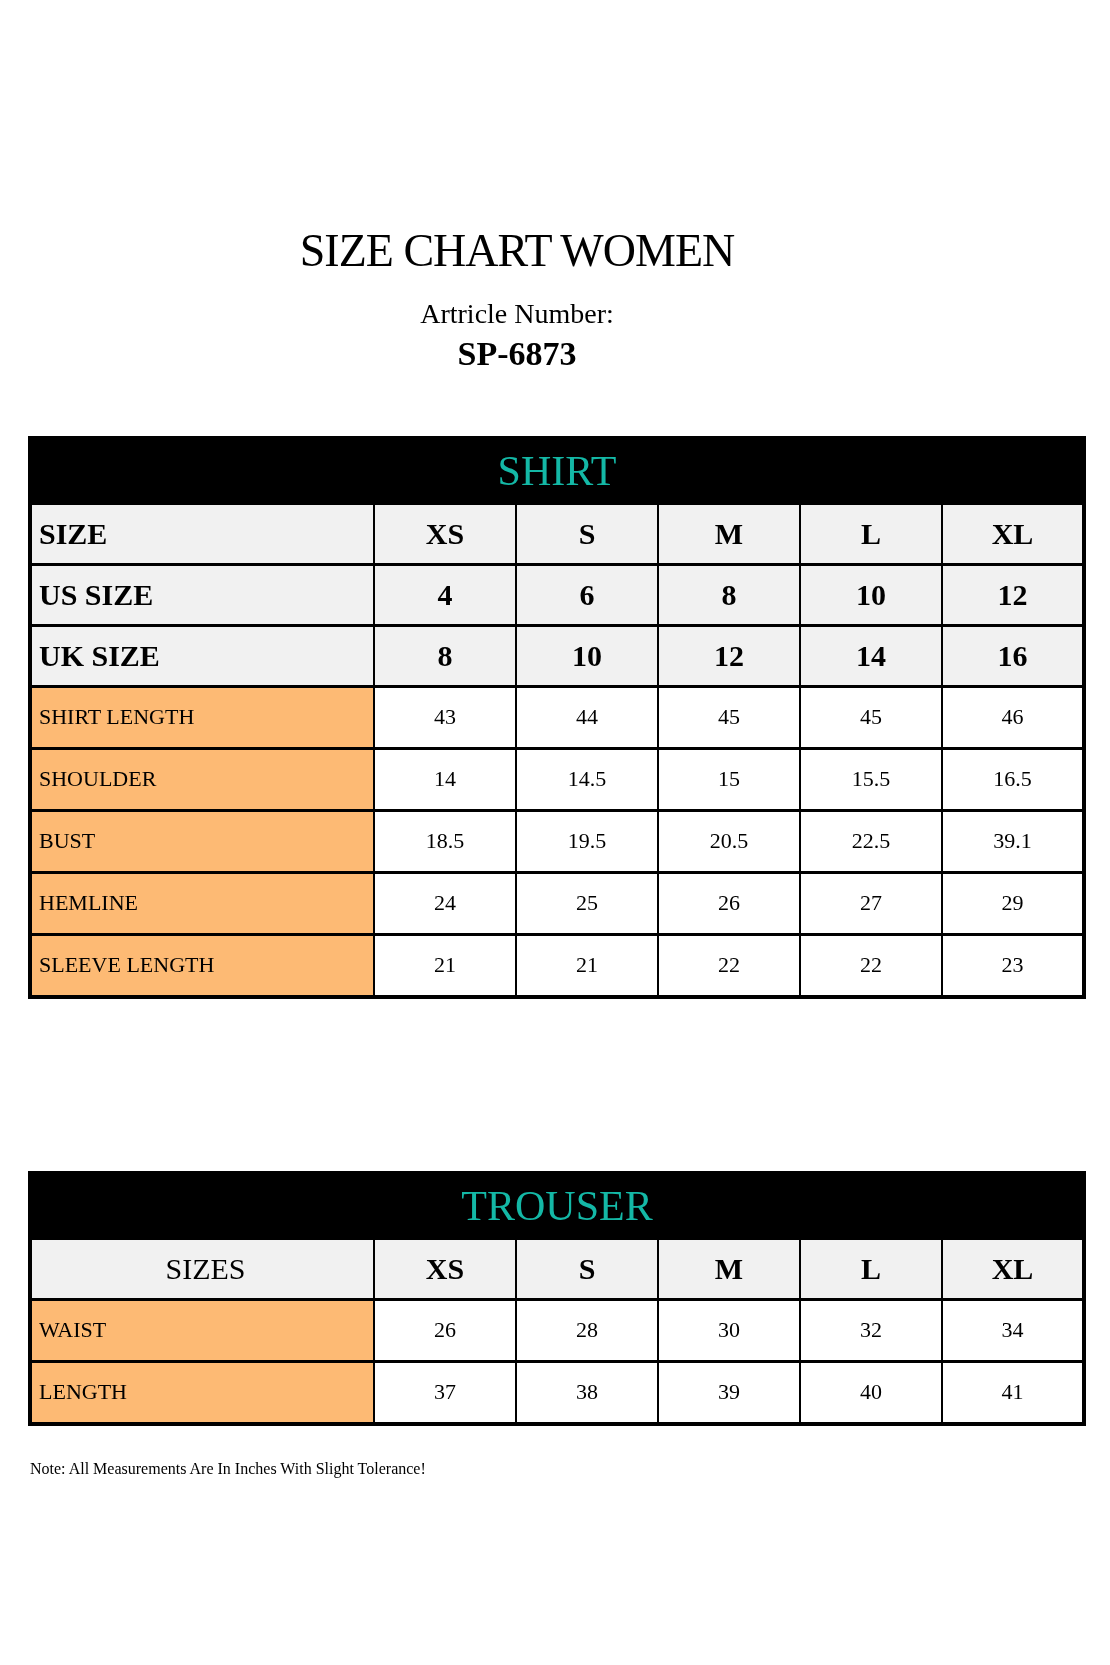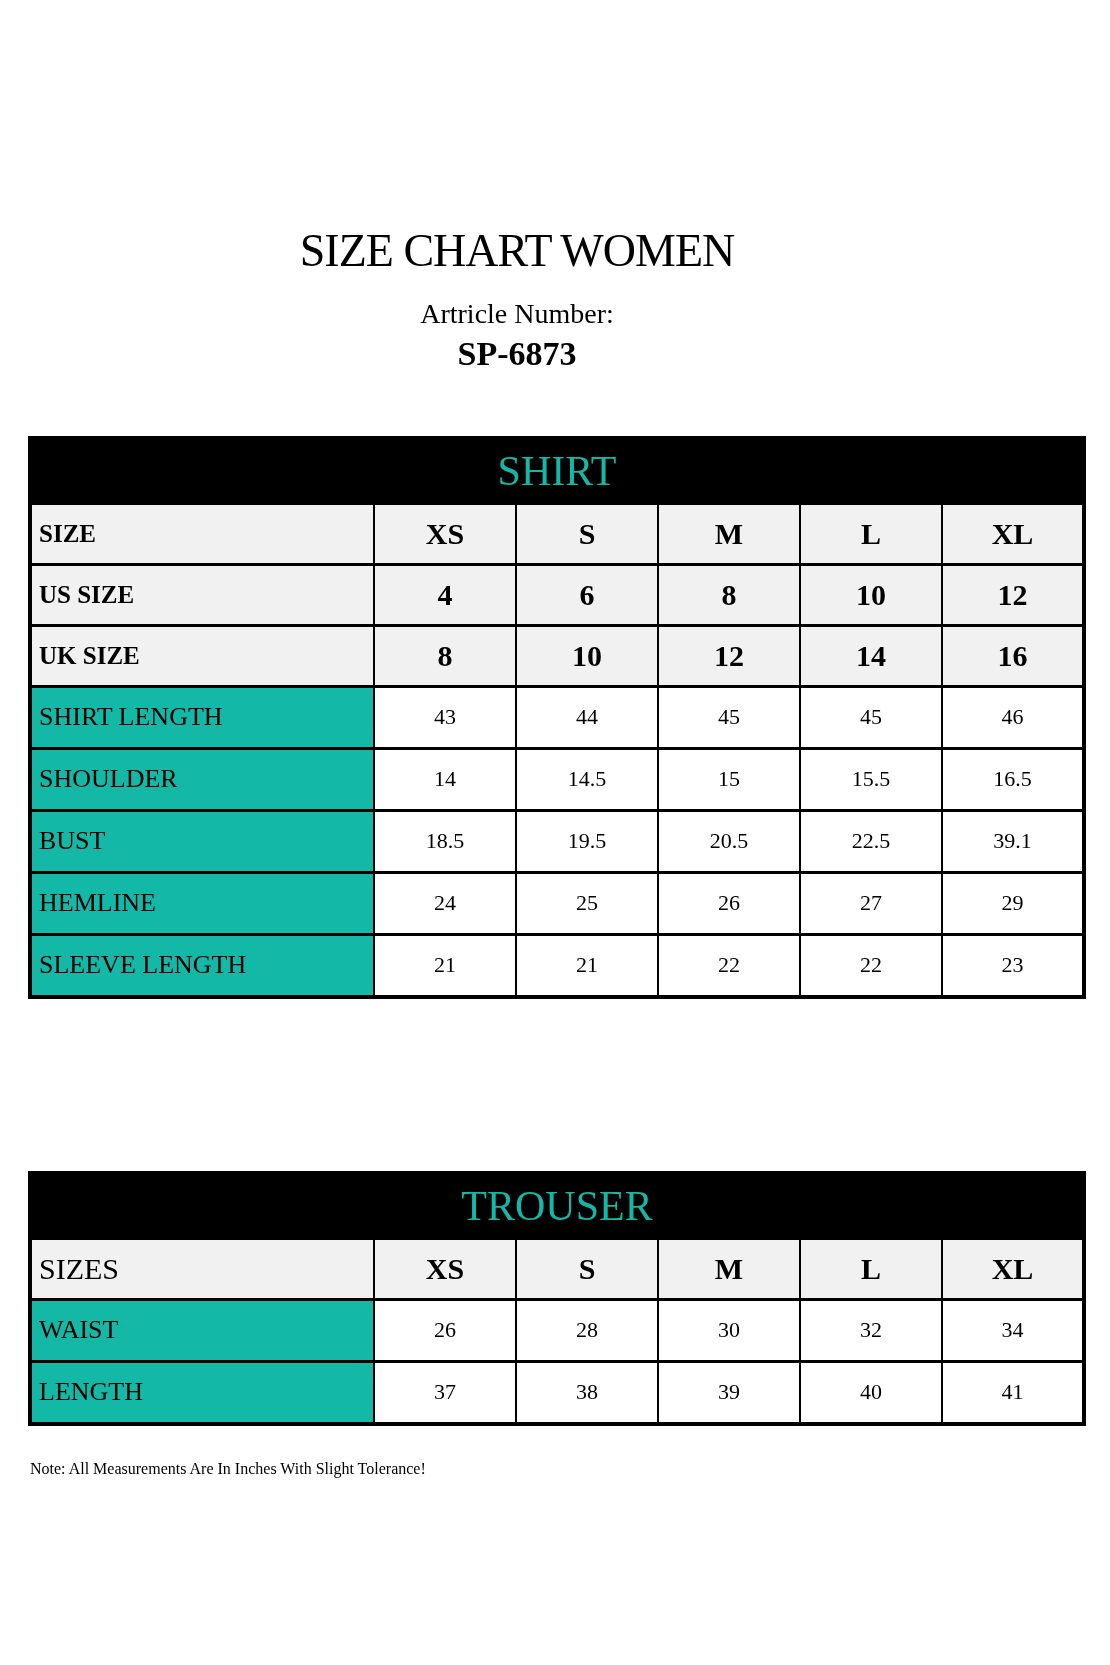--- a/index.html
+++ b/index.html
@@ -75,24 +75,24 @@
   tr.meas td {
     height: 57px;
   }
   td.lbl {
     text-align: left;
     padding-left: 7px;
   }
   td.val {
     text-align: center;
   }
-  tr.hdr td.lbl  { font-size: 25px; }
+  tr.hdr td.lbl  { font-size: 30px; }
   tr.hdr td.val  { font-size: 30px; }
-  tr.hdr.sizes-row td.lbl { font-weight: normal; font-size: 30px; }
-  tr.meas td.lbl { background: #14b8a6; font-size: 26px; }
+  tr.hdr.sizes-row td.lbl { font-weight: normal; font-size: 30px; text-align: center; }
+  tr.meas td.lbl { background: #fdba74; font-size: 22px; }
   tr.meas td.val { background: #ffffff; font-size: 22px; }
   .shirt-table   { margin-top: 61px; }
   .trouser-table { margin-top: 172px; }
   
   .note {
     margin: 33px 0 0 30px;
     font-size: 16px;
     line-height: 1.2;
   }
 </style>

